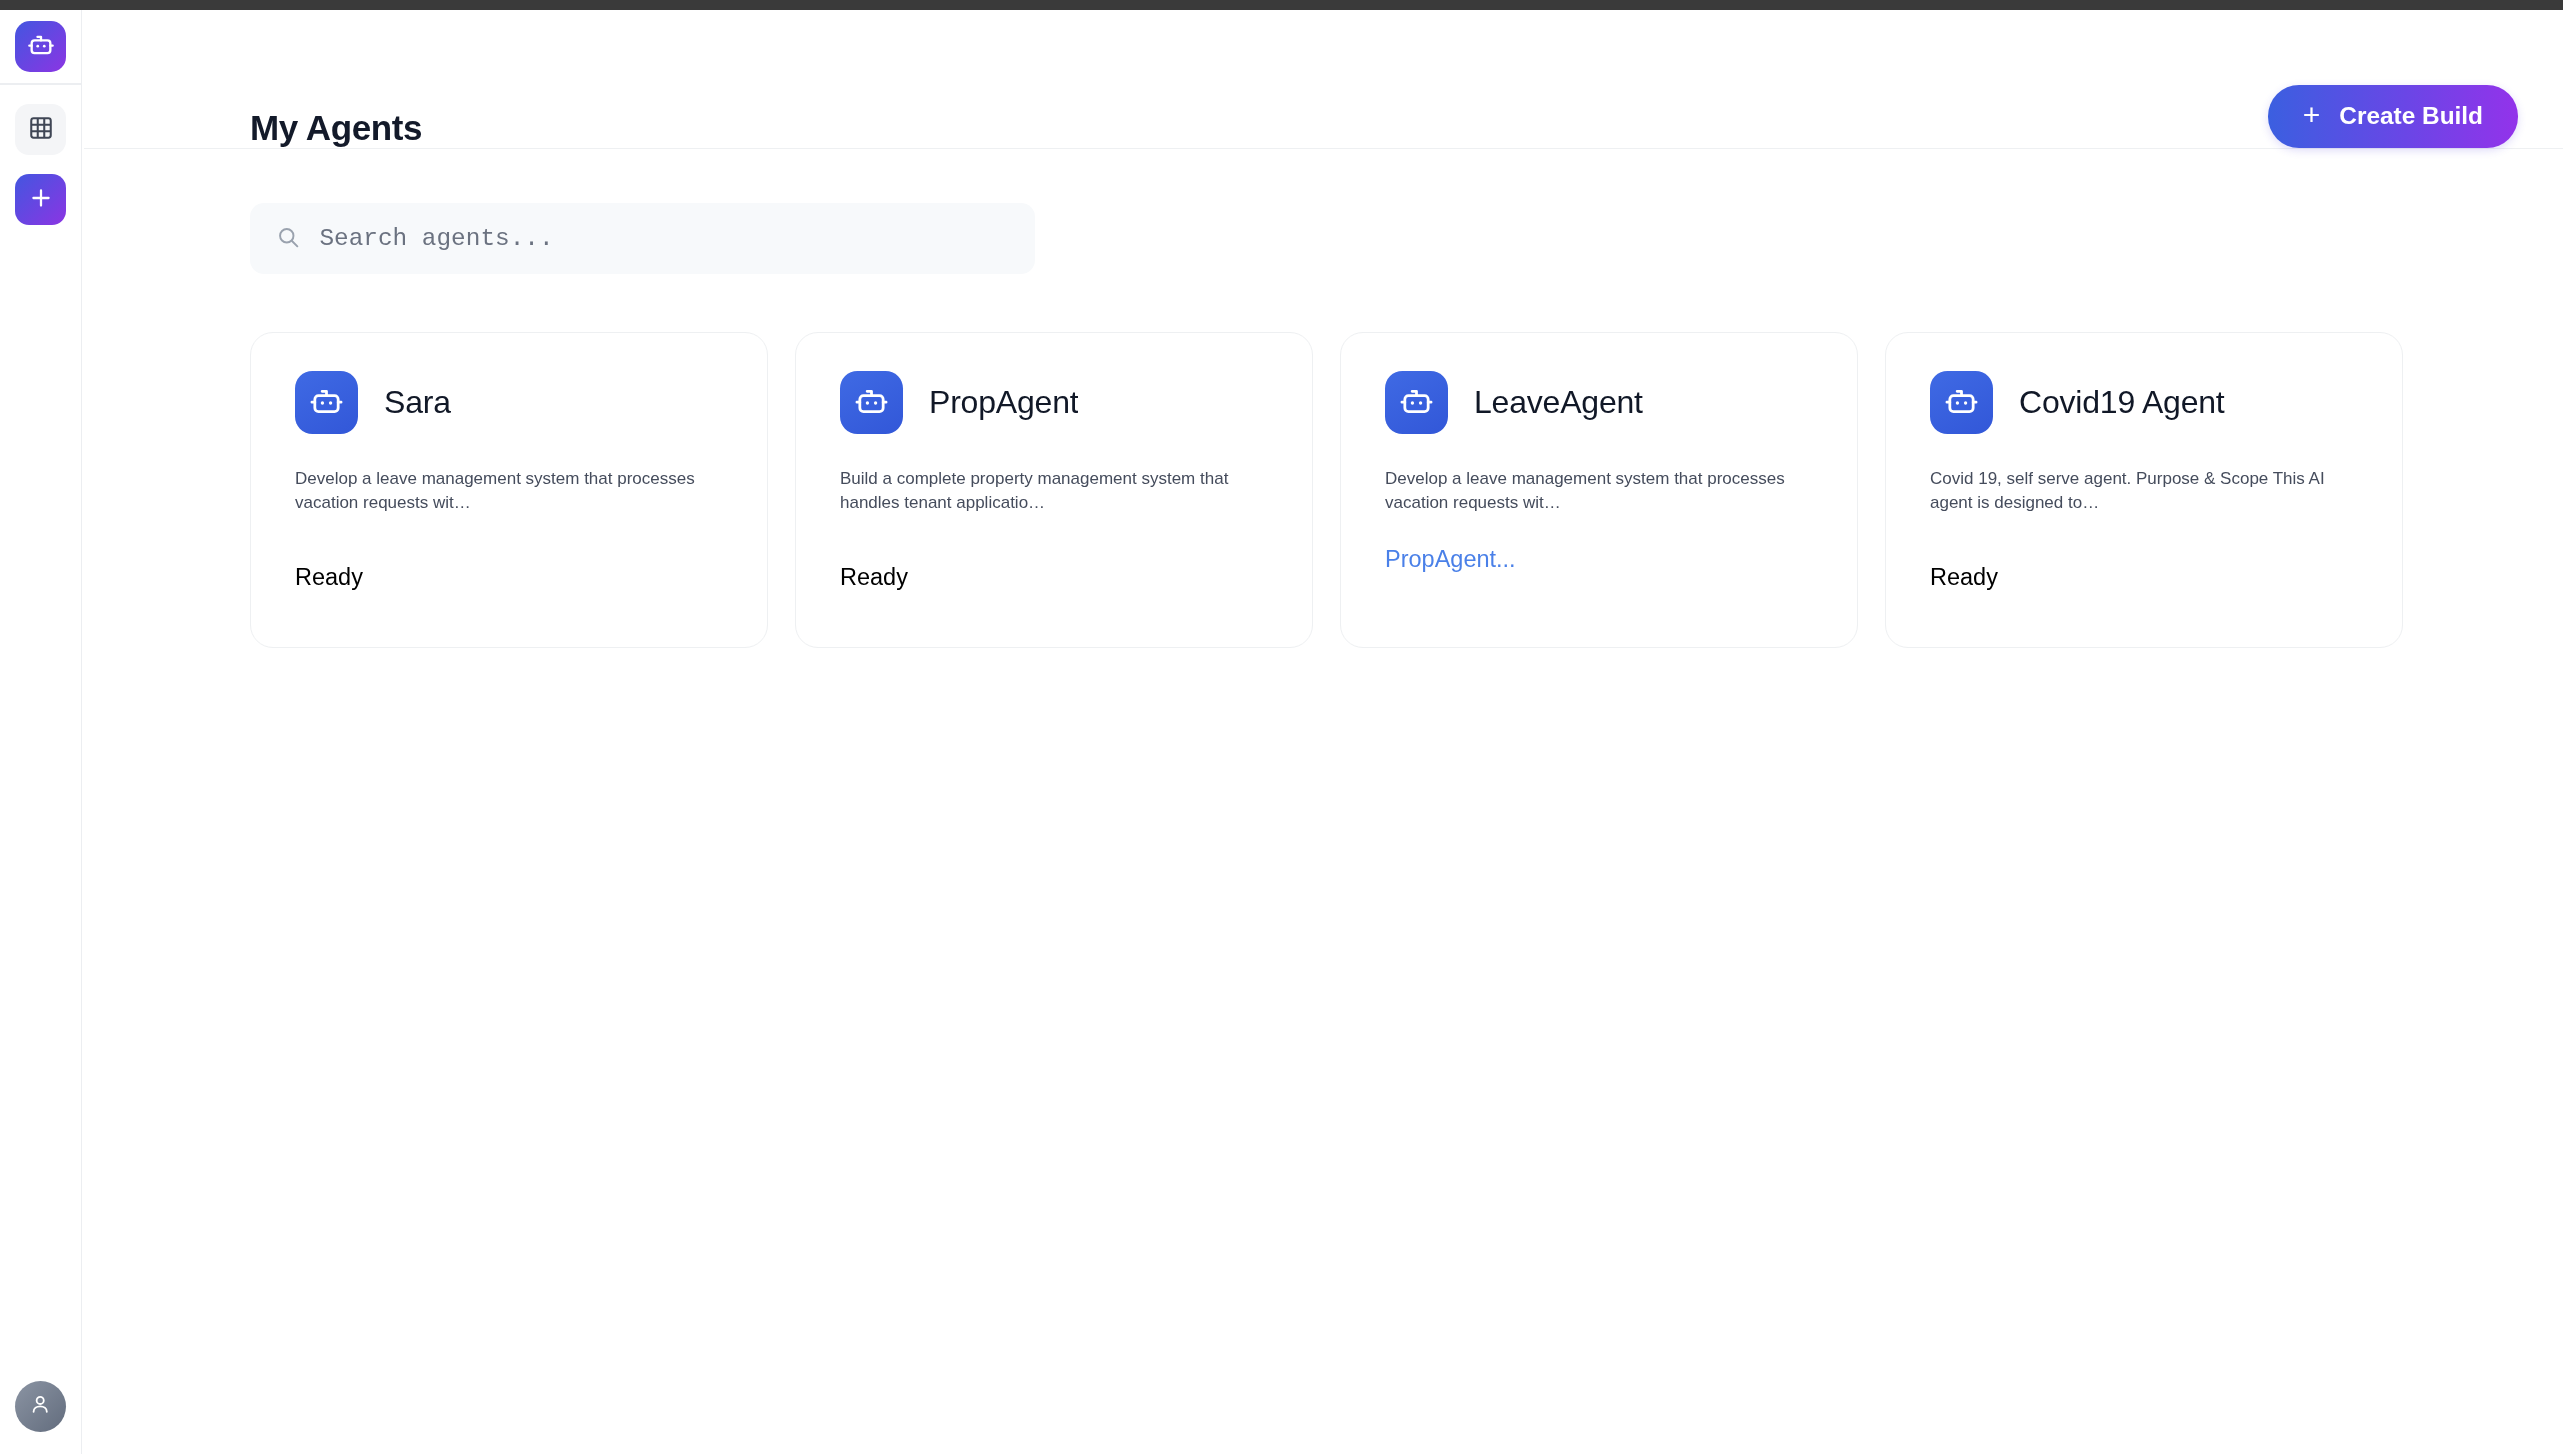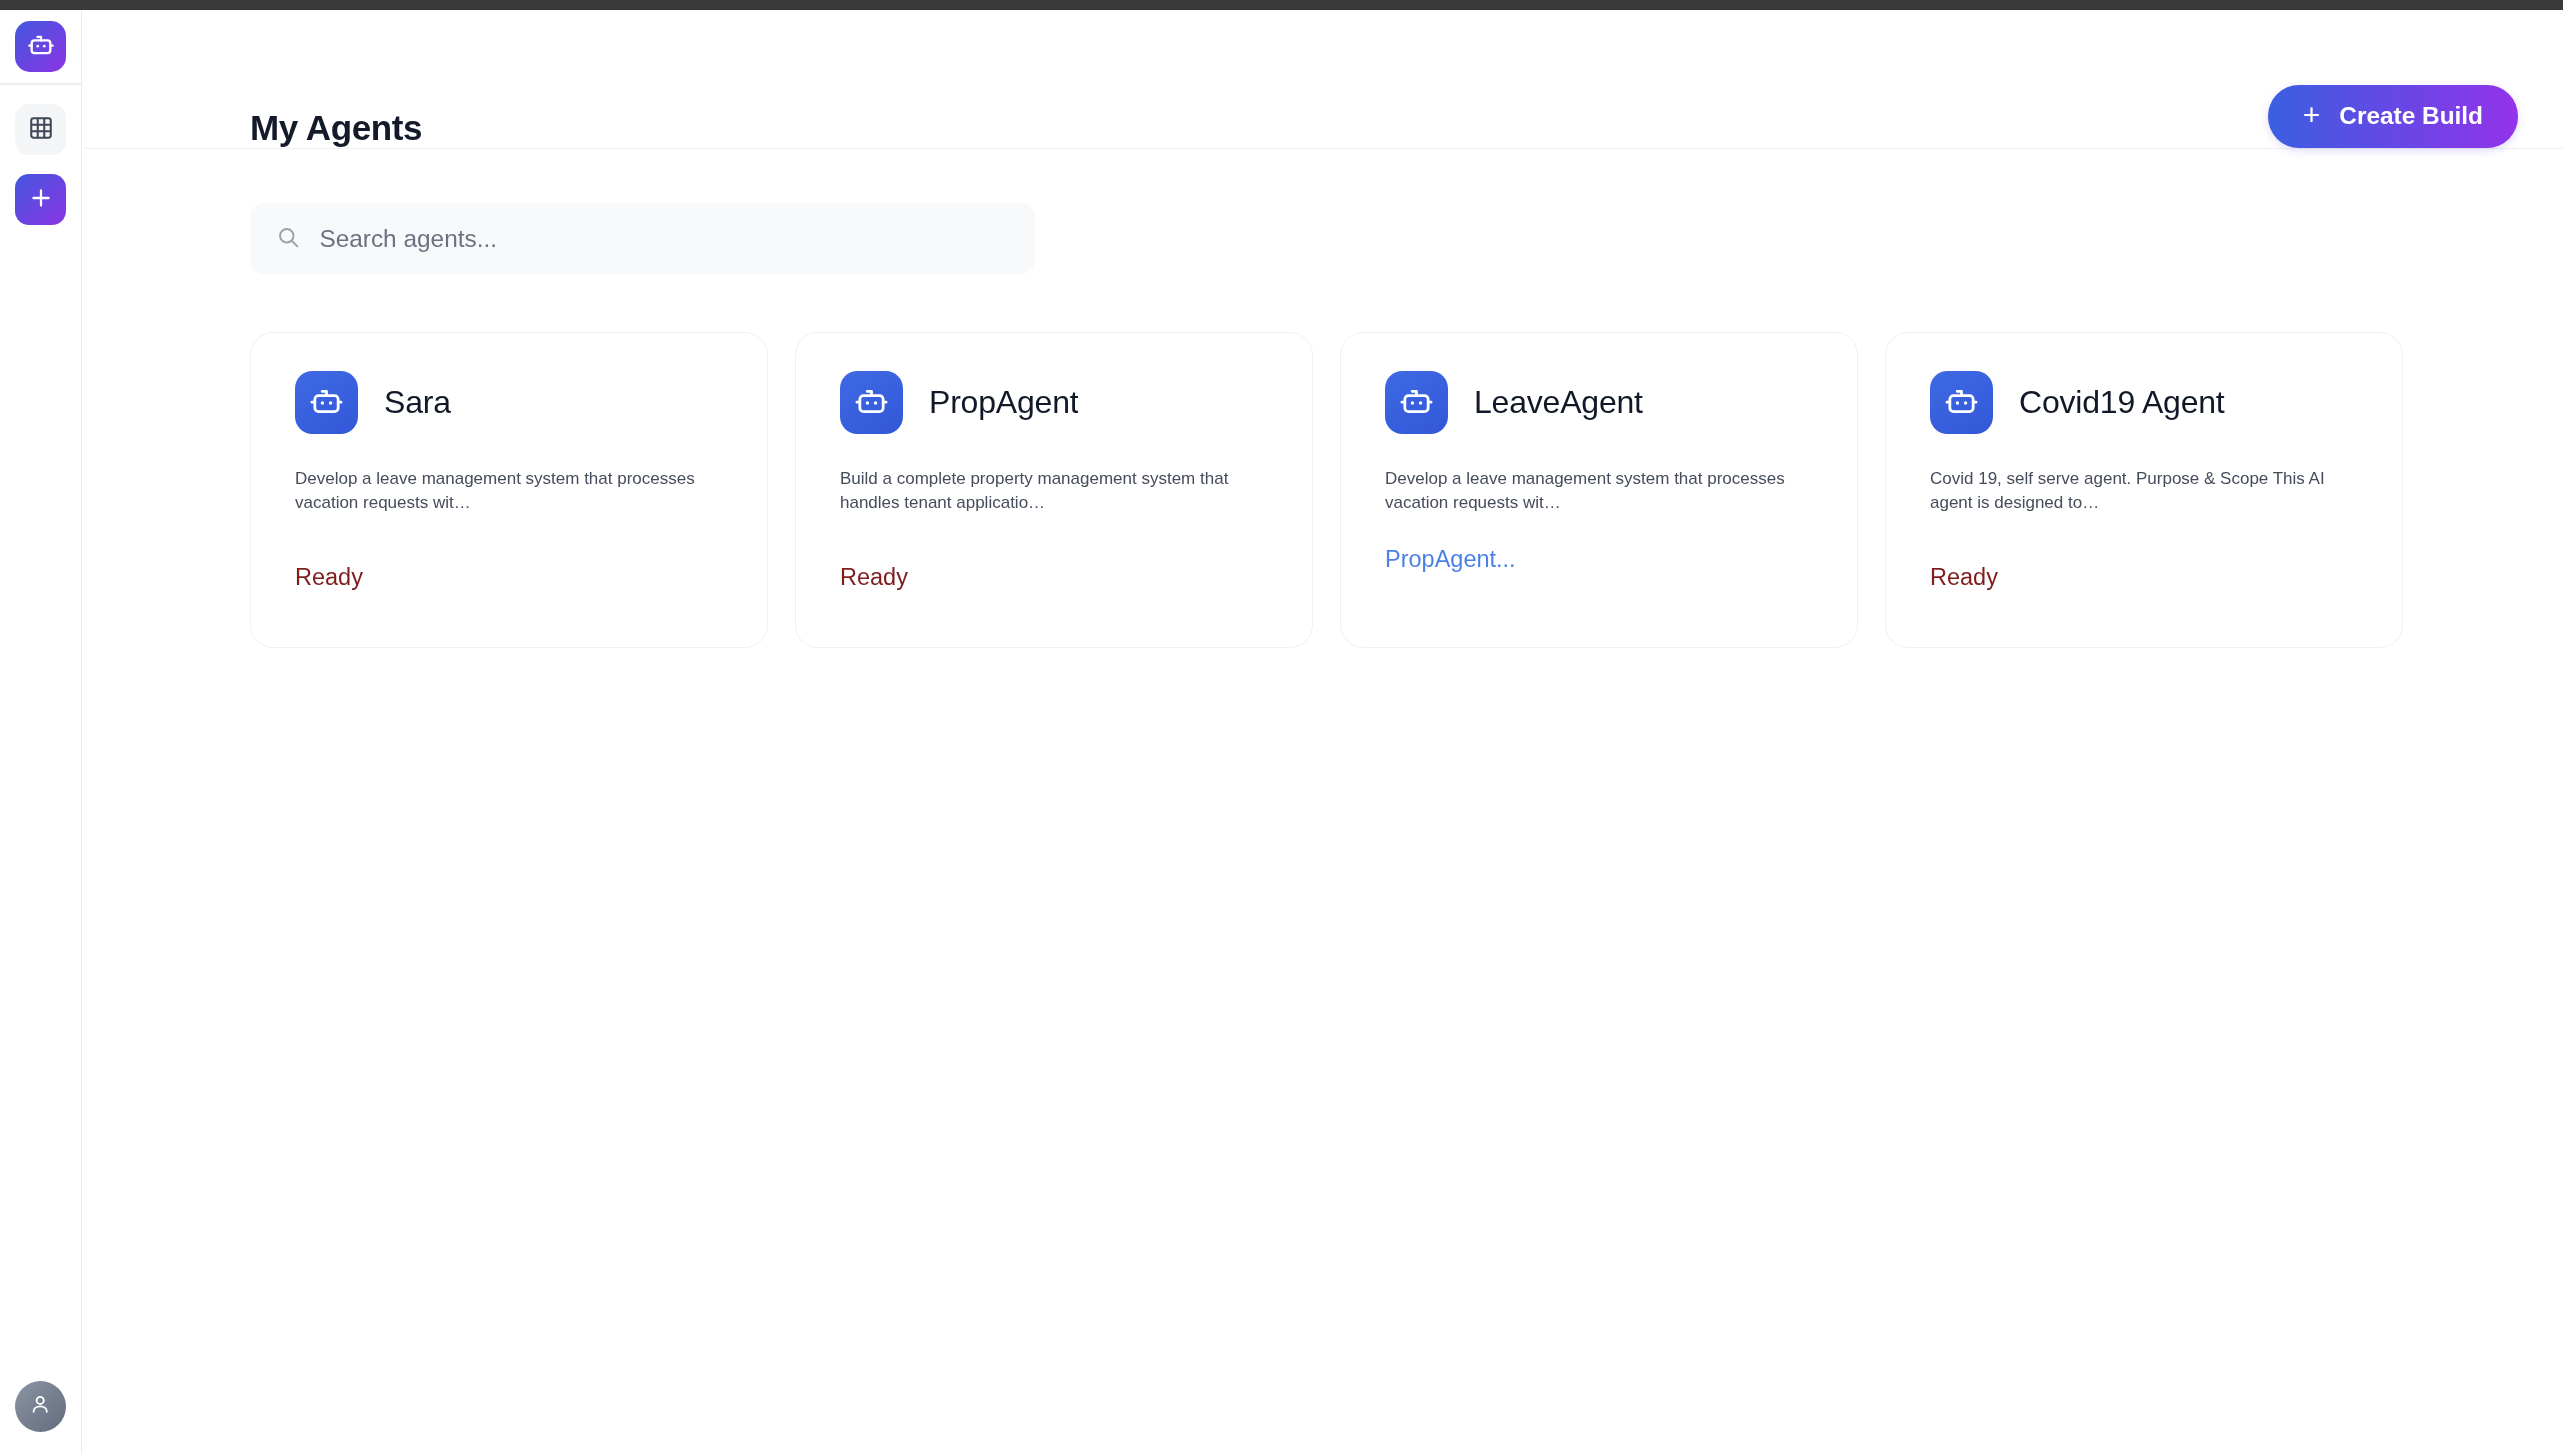--- a/index.html
+++ b/index.html
@@ -85,21 +85,21 @@
     padding:52px 0 0 166px;
   }
   .search-wrap{
     width:785px;height:71px;border-radius:14px;background:#f7f9fb;
     display:flex;align-items:center;gap:19px;padding:0 26px;
     cursor:text;
   }
   .search-input{
     flex:1;border:none;outline:none;background:transparent;
     font-size:24.4px;color:#3d4452;
-    font-family:Liberation Sans, sans-serif;
+    font-family:Liberation Mono, monospace;
   }
   .search-input::placeholder{color:#6b7280;opacity:1;}
 
   
   .grid{
     margin-top:58px;
     display:grid;
     grid-template-columns:repeat(4,518px);
     gap:27px;
   }
@@ -123,21 +123,21 @@
   }
   .card-desc{
     margin-top:33px;
     font-size:17px;line-height:1.44;color:#454c5c;
     display:-webkit-box;-webkit-line-clamp:2;-webkit-box-orient:vertical;
     overflow:hidden;
   }
   .card-status{
     margin-top:30px;font-size:23.5px;
   }
-  .status-ready{color:#7f1d1d;margin-top:48px;}
+  .status-ready{color:#000000;margin-top:48px;}
   .status-building{color:#4a80e8;}
 </style>
 </head>
 <body>
 
 <div class="top-strip"></div>
 
 <nav class="rail">
 
   <div class="rail-logo">

